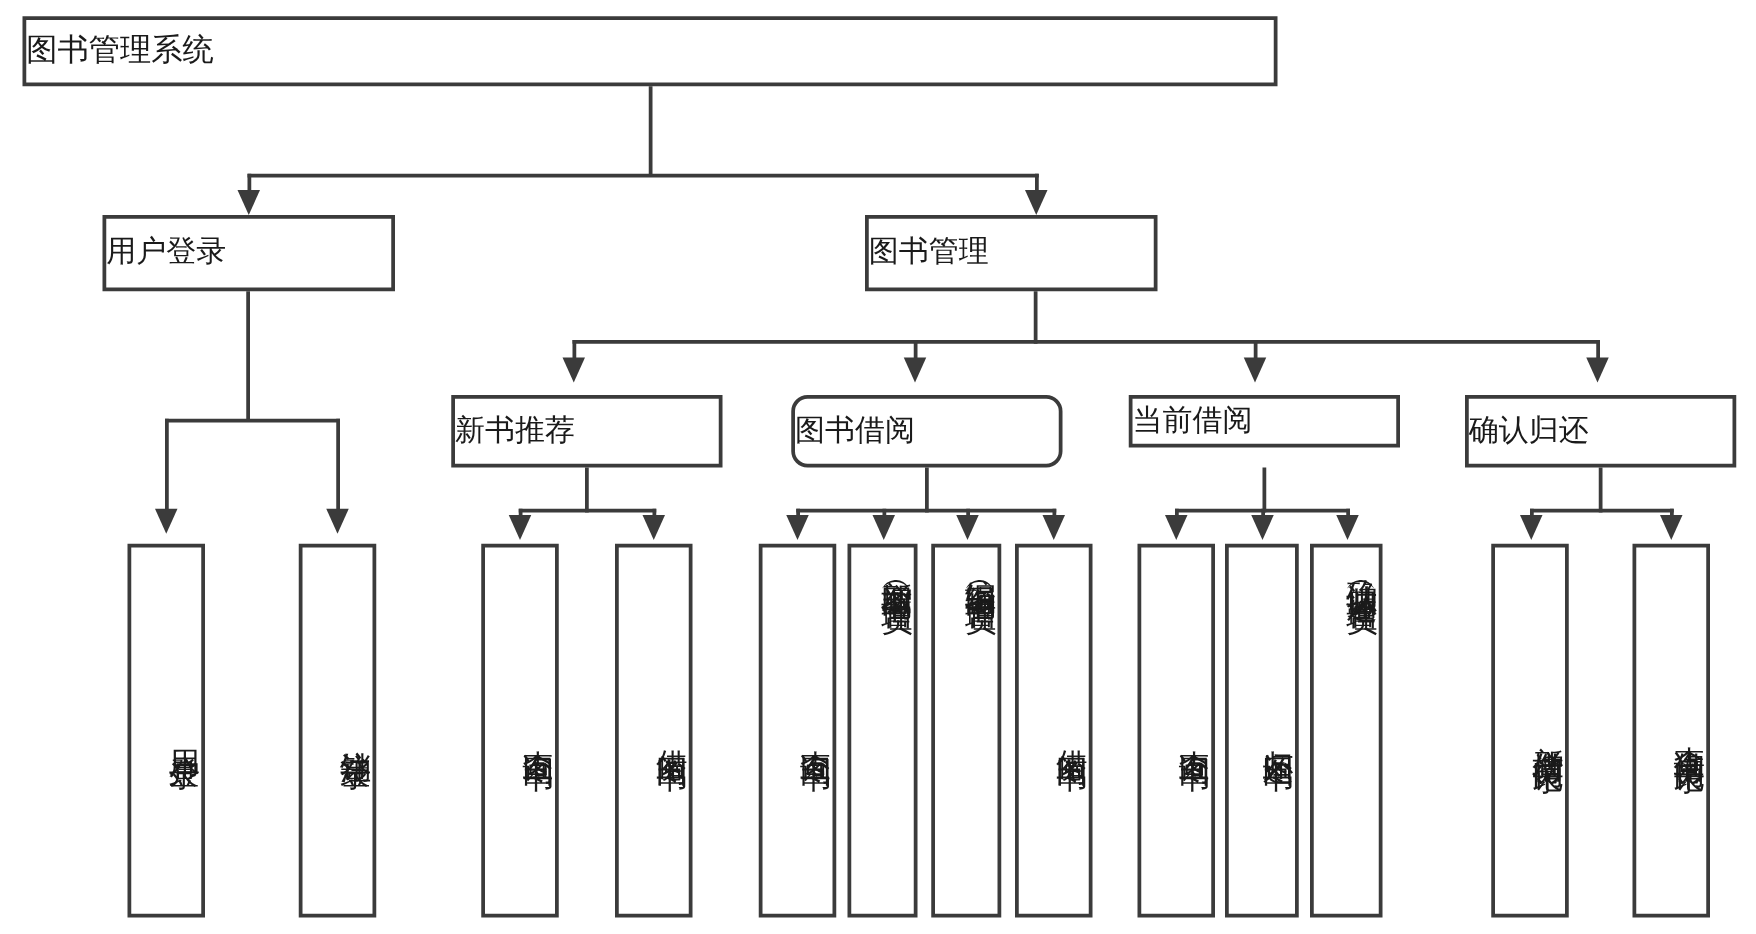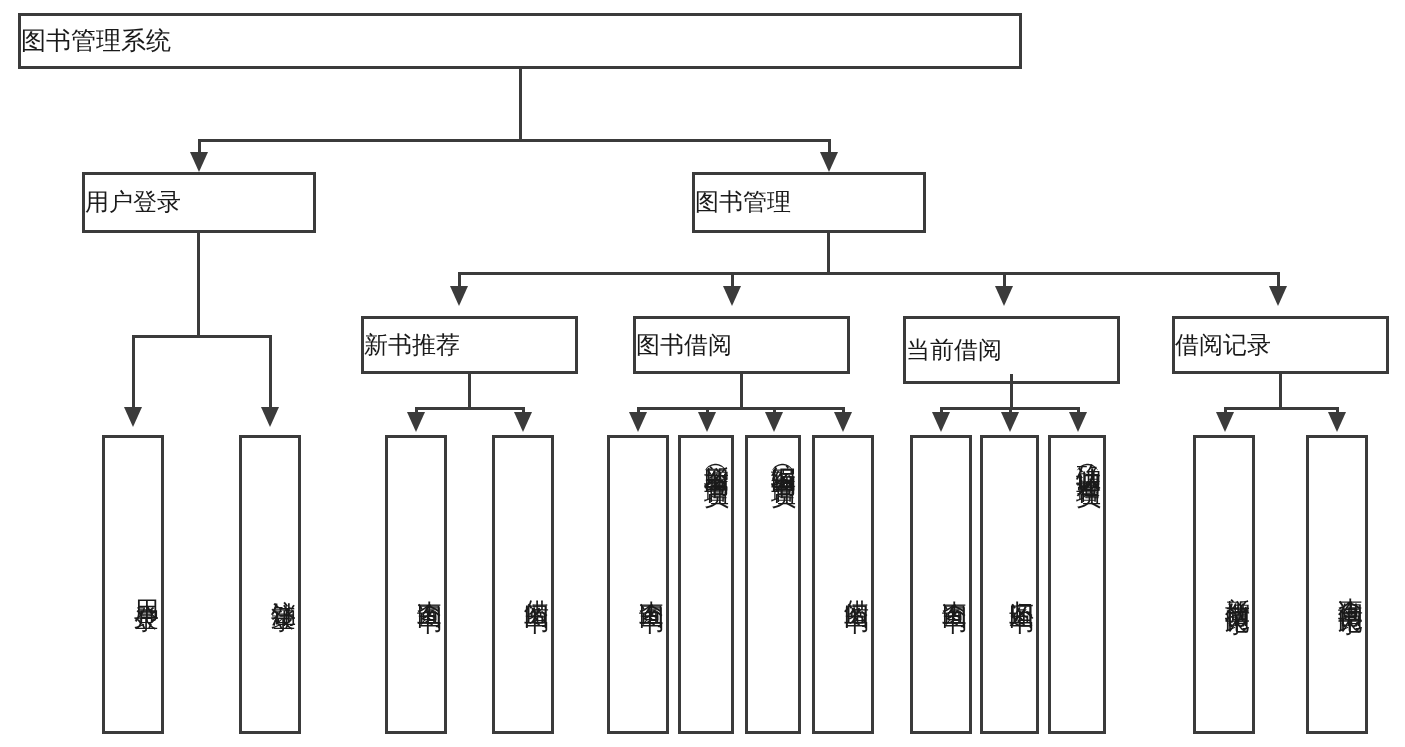--- a/index.html
+++ b/index.html
@@ -118,28 +118,28 @@
   <div class="vline" style="left:731px; top:272px; height:18px;"></div>
   <div class="arrow" style="left:723px; top:286px;"></div>
   <div class="vline" style="left:1003px; top:272px; height:18px;"></div>
   <div class="arrow" style="left:995px; top:286px;"></div>
   <div class="vline" style="left:1277px; top:272px; height:18px;"></div>
   <div class="arrow" style="left:1269px; top:286px;"></div>
 
   <div class="node mid" style="left:361px; top:316px; width:217px; height:58px;">
     <span>新书推荐</span>
   </div>
-  <div class="node mid" style="left:633px; top:316px; width:217px; height:58px;">
+  <div class="node mid" style="left:633px; top:316px; width:217px; height:58px;border-radius:13px;">
     <span>图书借阅</span>
   </div>
-  <div class="node mid" style="left:903px; top:316px; width:217px; height:68px;">
+  <div class="node mid" style="left:903px; top:316px; width:217px; height:42px;">
     <span>当前借阅</span>
   </div>
   <div class="node mid" style="left:1172px; top:316px; width:217px; height:58px;">
-    <span>借阅记录</span>
+    <span>确认归还</span>
   </div>
 
   <div class="vline" style="left:468px; top:374px; height:36px;"></div>
   <div class="hline" style="left:415px; top:407px; width:110px;"></div>
   <div class="vline" style="left:415px; top:407px; height:8px;"></div>
   <div class="arrow" style="left:407px; top:412px;"></div>
   <div class="vline" style="left:522px; top:407px; height:8px;"></div>
   <div class="arrow" style="left:514px; top:412px;"></div>
 
   <div class="vline" style="left:740px; top:374px; height:36px;"></div>

